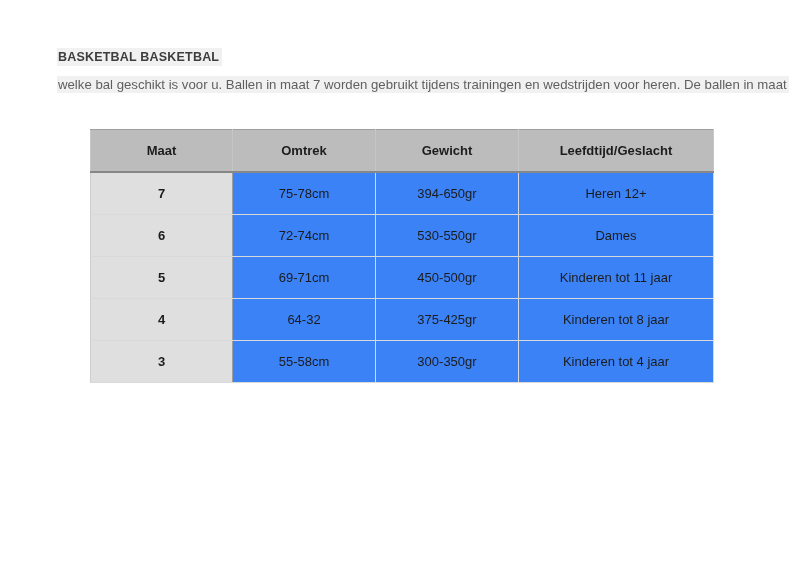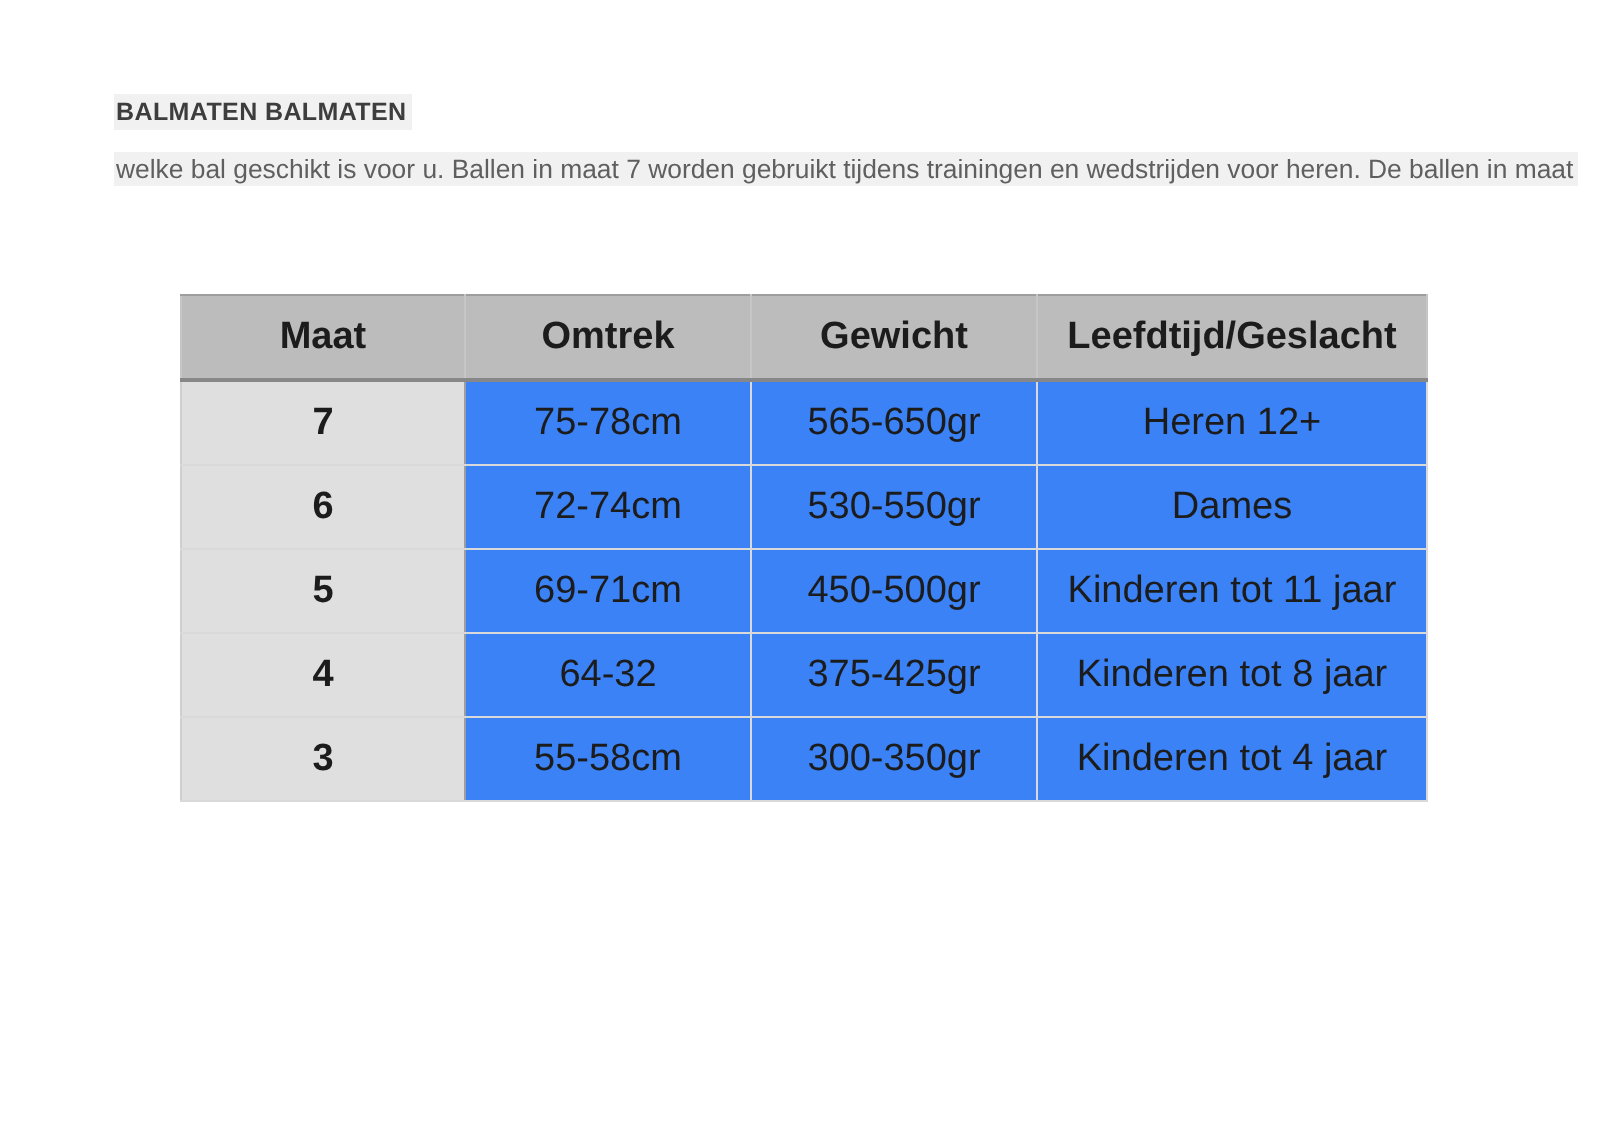--- a/index.html
+++ b/index.html
@@ -37,25 +37,25 @@
   }
   .doc-paragraph .pline { white-space: nowrap; height: 21px; }
   .doc-paragraph .hl {
     background: var(--highlight-bg);
     padding: 1px 2px 1px 1px;
   }
 
   
   table.size-table {
     position: absolute;
-    left: 90px; top: 147px;
+    left: 90px; top: 129px;
     width: 623px;
     border-collapse: collapse;
     table-layout: fixed;
-    font-size: 19px;
+    font-size: 13px;
     color: var(--table-text);
   }
   table.size-table col.c1 { width: 142px; }
   table.size-table col.c2 { width: 143px; }
   table.size-table col.c3 { width: 143px; }
   table.size-table col.c4 { width: 195px; }
 
   table.size-table th {
     background: var(--header-bg);
     height: 39px;
@@ -80,21 +80,21 @@
     border-right: 1px solid var(--border-mid);
     border-left: 1px solid #cfcfcf;
   }
 </style>
 </head>
 <body>
 
 <div class="doc-page">
 
   <div class="doc-heading">
-    <span class="hl">BALMATEN BALMATEN</span>
+    <span class="hl">BASKETBAL BASKETBAL</span>
   </div>
 
   <div class="doc-paragraph">
     <div class="pline"><span class="hl">welke bal geschikt is voor u. Ballen in maat 7 worden gebruikt tijdens trainingen en wedstrijden voor heren. De ballen in maat</span></div>
   </div>
 
   <table class="size-table">
     <colgroup>
       <col class="c1">
         <col class="c2">
@@ -106,21 +106,21 @@
         <th>Maat</th>
         <th>Omtrek</th>
         <th>Gewicht</th>
         <th>Leefdtijd/Geslacht</th>
       </tr>
     </thead>
     <tbody id="table-body">
         <tr>
           <td class="first-col">7</td>
           <td>75-78cm</td>
-          <td>565-650gr</td>
+          <td>394-650gr</td>
           <td>Heren 12+</td>
         </tr>
         <tr>
           <td class="first-col">6</td>
           <td>72-74cm</td>
           <td>530-550gr</td>
           <td>Dames</td>
         </tr>
         <tr>
           <td class="first-col">5</td>

